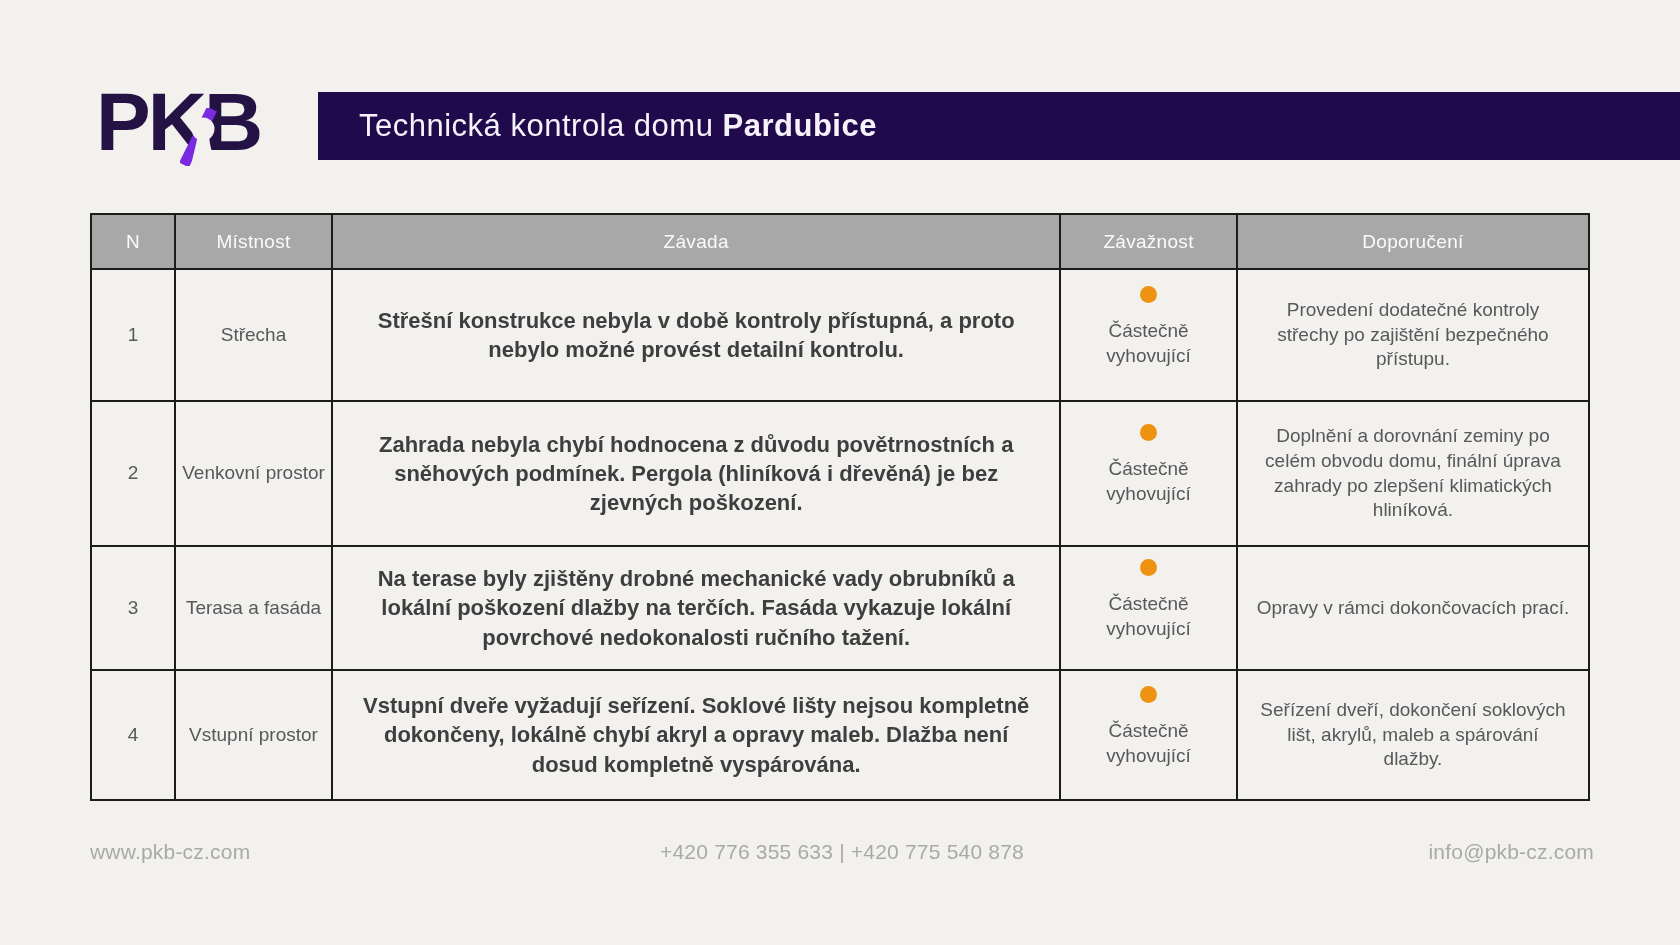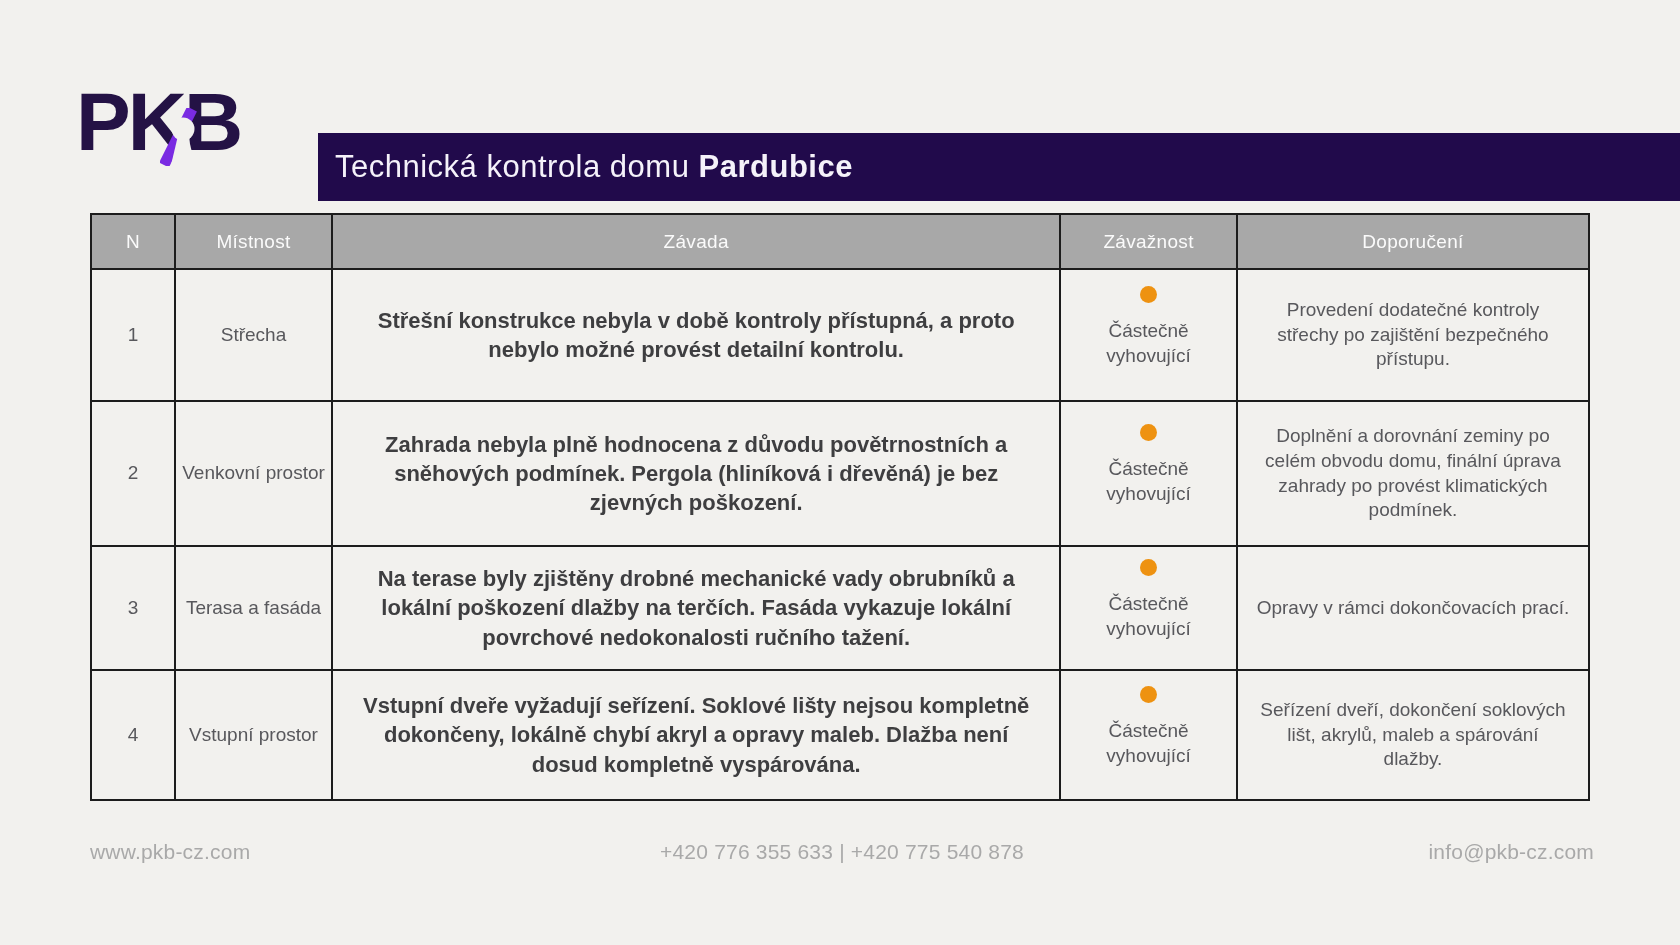--- a/index.html
+++ b/index.html
@@ -19,34 +19,33 @@
   body{
     background:var(--page_bg);
     font-family:"Liberation Sans","DejaVu Sans",sans-serif;
     position:relative;
     overflow:hidden;
   }
   .page{position:absolute;inset:0;}
 
   
   .logo{
-    position:absolute;left:76px;top:84px;width:215px;height:80px;
+    position:absolute;left:96px;top:84px;width:215px;height:80px;
     color:var(--logo_purple);
     font-size:82px;font-weight:800;letter-spacing:-3px;line-height:76px;
     user-select:none;
   }
   .logo .keyhole{
     position:absolute;left:84px;top:24px;
   }
   .title-bar{
     position:absolute;left:318px;top:92px;right:0;height:68px;
     background:var(--bar_purple);
     display:flex;align-items:center;
-    padding-left:17px;
-    margin-top:41px;
+    padding-left:41px;
   }
   .title-bar .title{
     color:#f5f2fa;font-size:31px;font-weight:400;letter-spacing:.5px;
   }
   .title-bar .title b{font-weight:700;}
 
   
   table.report{
     position:absolute;left:90px;top:213px;width:1500px;
     border-collapse:collapse;table-layout:fixed;
@@ -137,26 +136,26 @@
         <td class="defect">Střešní konstrukce nebyla v době kontroly přístupná, a proto nebylo možné provést detailní kontrolu.</td>
         <td class="cell sev">
           <span class="dot"></span>
           <div class="sev-text">Částečně vyhovující</div>
         </td>
         <td class="cell rec">Provedení dodatečné kontroly střechy po zajištění bezpečného přístupu.</td>
       </tr>
       <tr class="row-2">
         <td class="cell">2</td>
         <td class="cell">Venkovní prostor</td>
-        <td class="defect">Zahrada nebyla plně hodnocena z důvodu povětrnostních a sněhových podmínek. Pergola (hliníková i dřevěná) je bez zjevných poškození.</td>
+        <td class="defect">Zahrada nebyla chybí hodnocena z důvodu povětrnostních a sněhových podmínek. Pergola (hliníková i dřevěná) je bez zjevných poškození.</td>
         <td class="cell sev">
           <span class="dot"></span>
           <div class="sev-text">Částečně vyhovující</div>
         </td>
-        <td class="cell rec">Doplnění a dorovnání zeminy po celém obvodu domu, finální úprava zahrady po provést klimatických podmínek.</td>
+        <td class="cell rec">Doplnění a dorovnání zeminy po celém obvodu domu, finální úprava zahrady po zlepšení klimatických hliníková.</td>
       </tr>
       <tr class="row-3">
         <td class="cell">3</td>
         <td class="cell">Terasa a fasáda</td>
         <td class="defect">Na terase byly zjištěny drobné mechanické vady obrubníků a lokální poškození dlažby na terčích. Fasáda vykazuje lokální povrchové nedokonalosti ručního tažení.</td>
         <td class="cell sev">
           <span class="dot"></span>
           <div class="sev-text">Částečně vyhovující</div>
         </td>
         <td class="cell rec">Opravy v rámci dokončovacích prací.</td>

